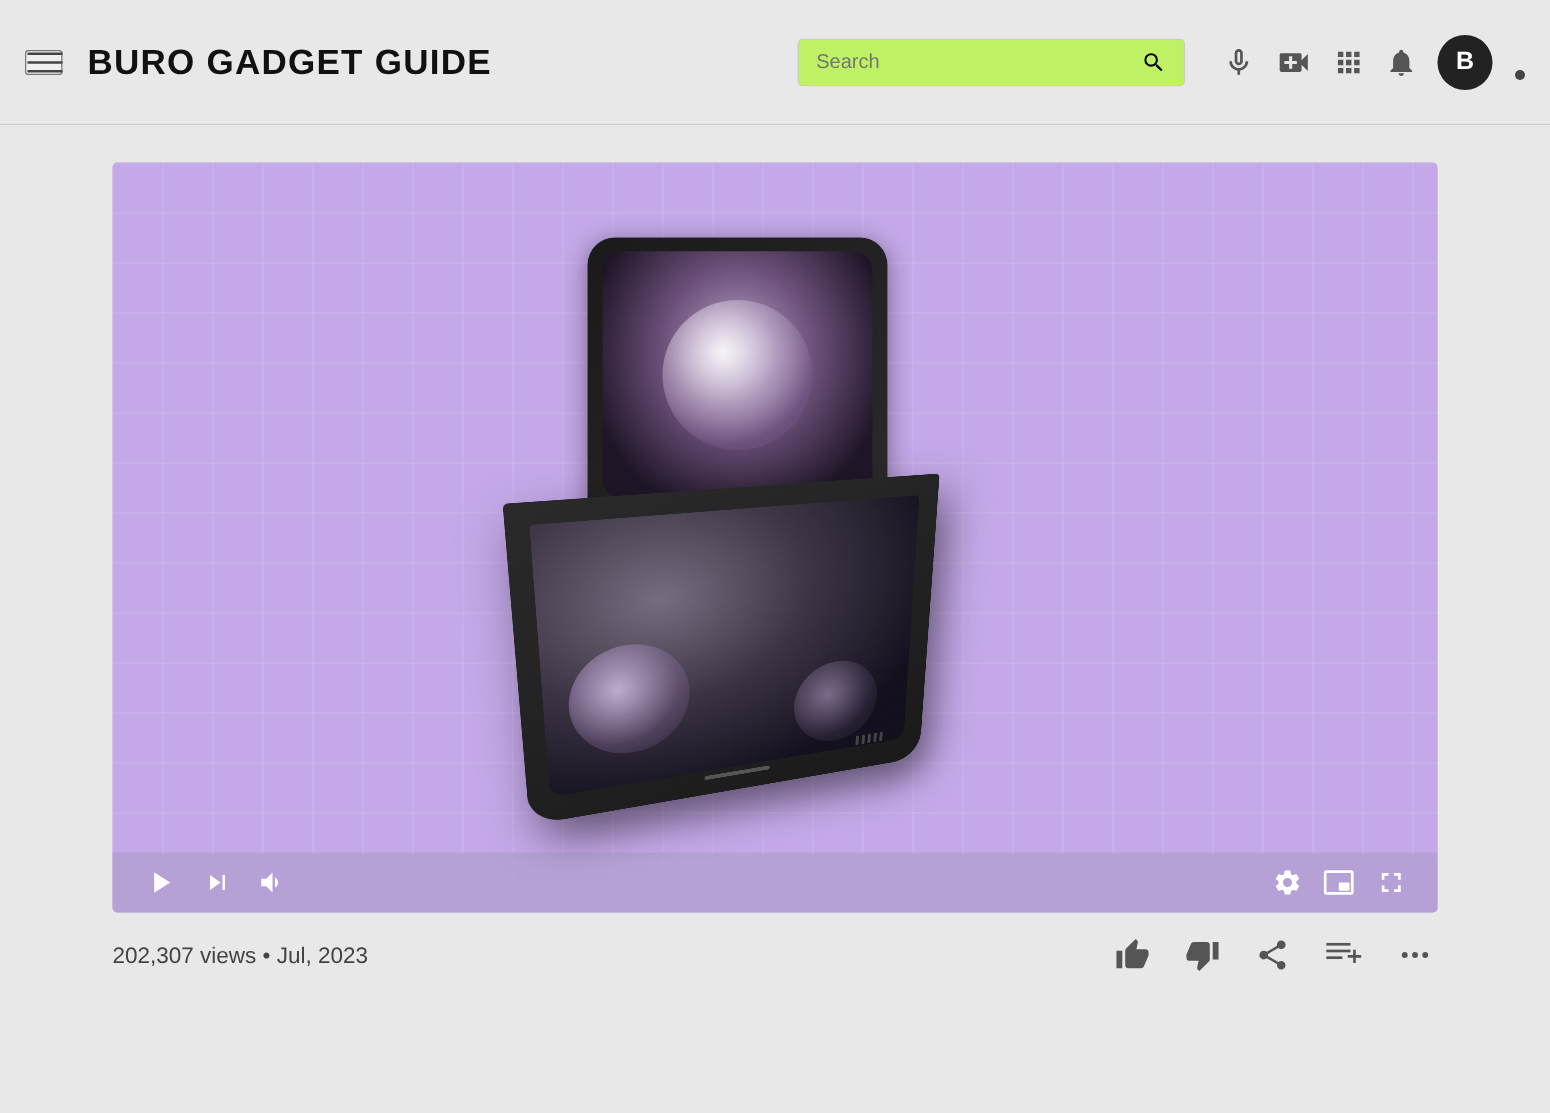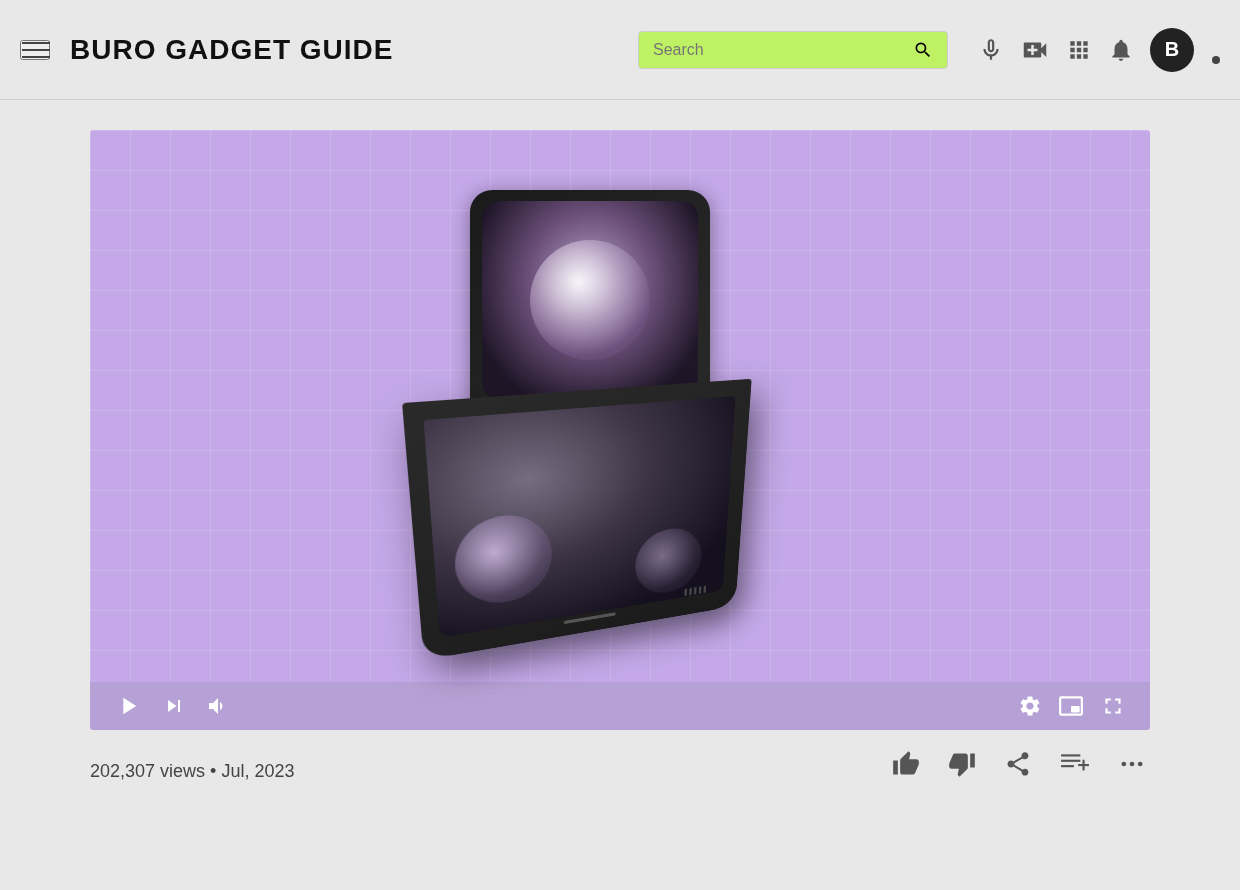--- a/index.html
+++ b/index.html
@@ -310,21 +310,21 @@
     }
     .progress-fill {
       height: 100%;
       background: white;
       width: 0%;
     }
 
     
     .video-meta {
       display: flex;
-      align-items: flex-end;
+      align-items: center;
       justify-content: space-between;
       margin-top: 16px;
       max-width: 1060px;
     }
 
     .video-stats {
       font-size: 18px;
       color: #444;
       font-weight: 400;
     }

